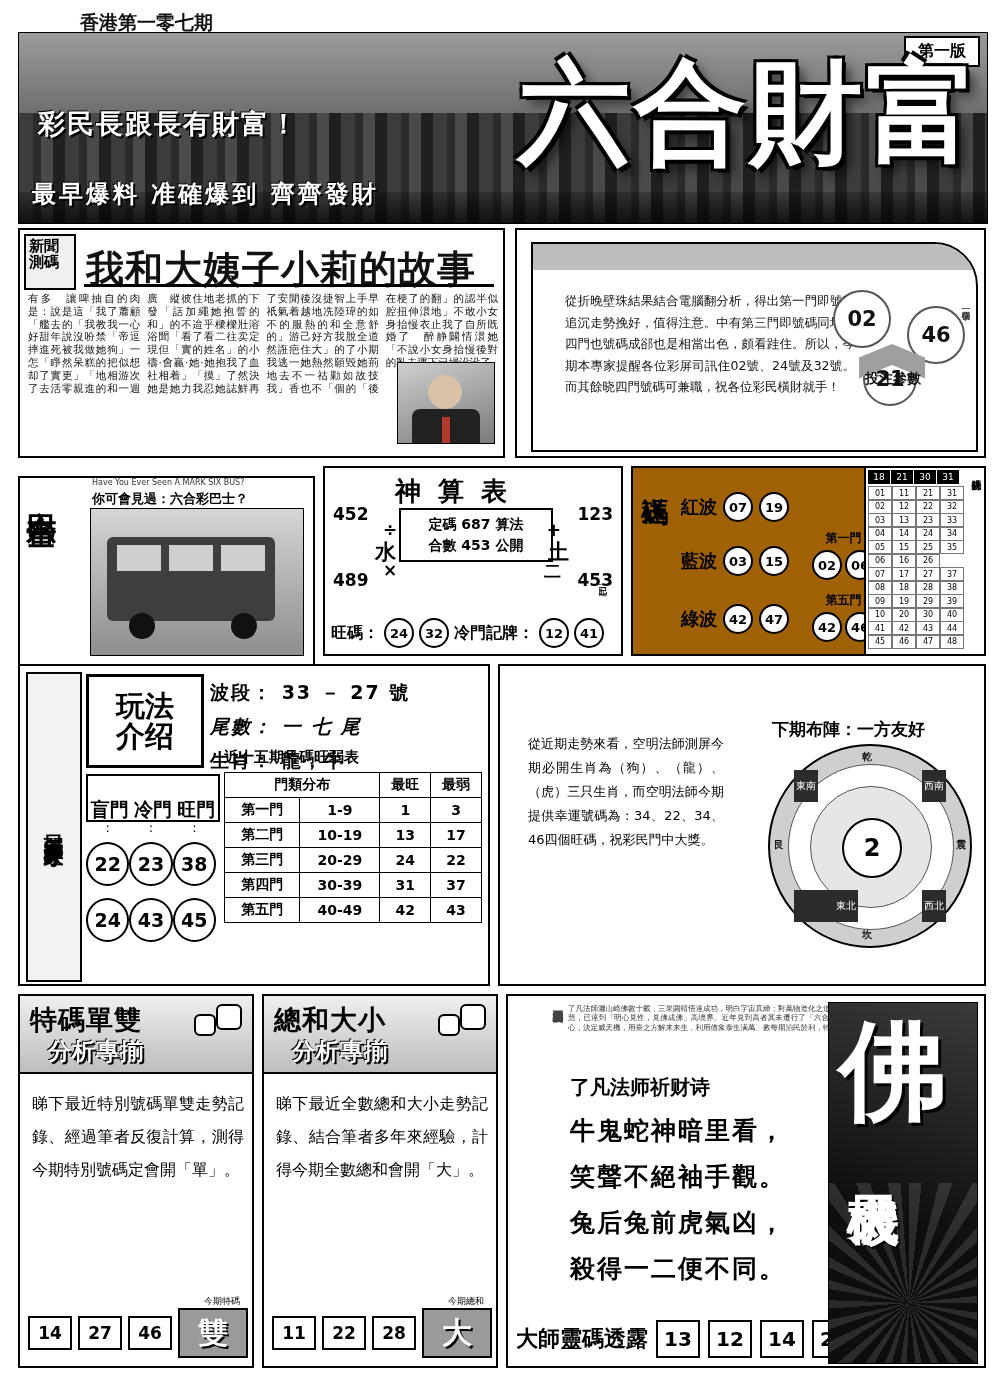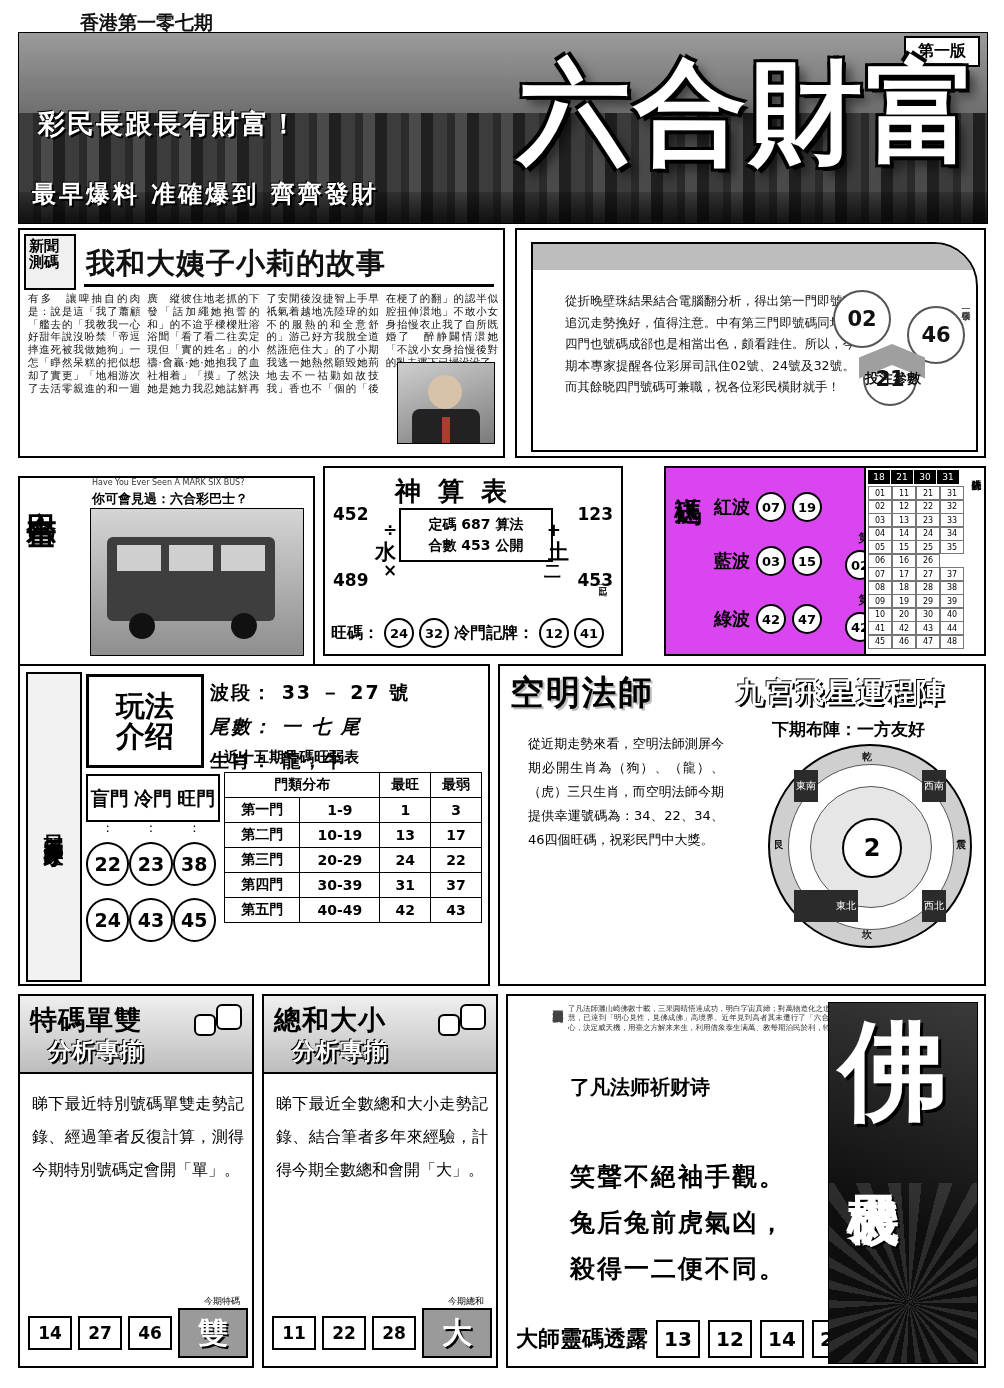--- a/index.html
+++ b/index.html
@@ -31,21 +31,21 @@
      text-shadow:2px 2px 0 #000,-1px -1px 0 #000;z-index:6;letter-spacing:2px;}
   .slogan2{position:absolute;left:14px;top:168px;font-size:24px;font-weight:bold;color:#fff;
      text-shadow:2px 2px 0 #000,-1px -1px 0 #000;z-index:6;letter-spacing:3px;}
   .bigtitle{position:absolute;right:4px;top:46px;font-size:112px;font-weight:bold;color:#fff;
      letter-spacing:4px;z-index:7;line-height:1;
      text-shadow:4px 4px 0 #000,-3px -3px 0 #000,3px -3px 0 #000,-3px 3px 0 #000, 8px 8px 12px rgba(0,0,0,.6);}
   
   .story{left:18px;top:228px;width:487px;height:230px;background:#fff;}
   .story-tag{position:absolute;left:4px;top:4px;width:52px;height:56px;border:2px solid #000;
      background:#f0f0f0;font-size:15px;font-weight:bold;line-height:1.05;padding:3px;box-sizing:border-box;}
-  .story-title{position:absolute;left:66px;top:14px;font-size:29px;font-weight:bold;color:#111;
+  .story-title{position:absolute;left:66px;top:14px;font-size:38px;font-weight:bold;color:#111;
      letter-spacing:1px;}
   .story-rule{position:absolute;left:64px;top:54px;width:410px;height:3px;background:#000;}
   .story-body{position:absolute;left:8px;top:62px;width:470px;height:160px;font-size:10.5px;
      line-height:1.22;color:#111;text-align:justify;column-count:4;column-gap:7px;}
   .story-photo{position:absolute;right:8px;bottom:12px;width:96px;height:80px;border:1px solid #000;
      background:linear-gradient(160deg,#cfcfcf,#7b7b7b);}
   .story-photo .head{position:absolute;left:30px;top:12px;width:34px;height:34px;border-radius:50%;
      background:#d8c2a8;}
   .story-photo .body{position:absolute;left:14px;bottom:0;width:68px;height:34px;background:#222;border-radius:8px 8px 0 0;}
   .story-photo .tie{position:absolute;left:44px;bottom:0;width:8px;height:26px;background:#b03a2e;}
@@ -76,42 +76,42 @@
   .shen{left:323px;top:466px;width:300px;height:190px;background:#fff;}
   .shen-title{position:absolute;left:70px;top:6px;font-size:26px;font-weight:bold;letter-spacing:4px;}
   .shen-core{position:absolute;left:74px;top:40px;width:150px;border:2px solid #000;background:#fff;
      text-align:center;font-size:14px;font-weight:bold;line-height:1.5;padding:4px 0;}
   .op{position:absolute;font-size:17px;font-weight:bold;}
   .num{position:absolute;font-size:17px;font-weight:bold;}
   .shen-bottom{position:absolute;left:6px;bottom:6px;width:288px;font-size:16px;font-weight:bold;display:flex;align-items:center;gap:5px;}
   .circ{display:inline-flex;width:26px;height:26px;border:2px solid #000;border-radius:50%;
      align-items:center;justify-content:center;font-size:13px;font-weight:bold;background:#fff;}
   
-  .wave{left:631px;top:466px;width:252px;height:190px;background:#d946ef;margin-left:33px;}
+  .wave{left:631px;top:466px;width:252px;height:190px;background:#a16207;}
   .wave-v{position:absolute;left:4px;top:8px;font-size:27px;font-weight:bold;writing-mode:vertical-rl;
      text-orientation:upright;letter-spacing:1px;}
   .wave-row{position:absolute;left:48px;font-size:18px;font-weight:bold;display:flex;align-items:center;gap:6px;}
   .wave-right{position:absolute;right:6px;font-size:12px;font-weight:bold;text-align:center;}
   
   .grid{left:864px;top:466px;width:122px;height:190px;background:#fff;}
   .grid-head{position:absolute;left:2px;top:2px;width:96px;display:flex;gap:1px;}
   .gh{width:22px;height:14px;background:#000;color:#fff;font-size:9px;display:flex;align-items:center;justify-content:center;}
   .gcell{position:absolute;width:22px;height:12px;border:1px solid #777;font-size:8px;
      display:flex;align-items:center;justify-content:center;background:#fff;}
   .grid-v{position:absolute;right:2px;top:4px;font-size:10px;writing-mode:vertical-rl;text-orientation:upright;line-height:1.2;}
   
   .wanfa{left:18px;top:664px;width:472px;height:322px;background:#fff;}
   .wf-left{position:absolute;left:6px;top:6px;width:52px;height:306px;border:2px solid #000;background:#f2f2f2;
      font-size:20px;font-weight:bold;writing-mode:vertical-rl;text-orientation:upright;
      display:flex;align-items:center;justify-content:center;letter-spacing:2px;line-height:1.1;}
   .wf-title{position:absolute;left:66px;top:8px;width:112px;height:88px;border:3px solid #000;
      display:flex;flex-direction:column;align-items:center;justify-content:center;font-size:29px;font-weight:bold;line-height:1.05;}
   .wf-line{position:absolute;left:190px;font-size:19px;font-weight:bold;letter-spacing:2px;}
   .wf-sub{position:absolute;left:66px;top:108px;width:130px;height:44px;border:2px solid #000;
-     display:flex;align-items:center;justify-content:space-around;font-size:19px;font-weight:bold;text-align:center;line-height:1.1;}
+     display:flex;align-items:flex-end;justify-content:space-around;font-size:19px;font-weight:bold;text-align:center;line-height:1.1;}
   .wf-dots{position:absolute;left:66px;top:154px;width:130px;display:flex;justify-content:space-around;font-size:13px;}
   .ball{width:40px;height:40px;border-radius:50%;border:2px solid #000;background:#fff;
      display:flex;align-items:center;justify-content:center;font-size:19px;font-weight:bold;}
   .wf-table{position:absolute;left:204px;top:106px;width:258px;font-size:14px;border-collapse:collapse;}
   .wf-table th,.wf-table td{border:1px solid #000;text-align:center;padding:3px 0;font-weight:bold;}
   .wf-tabtitle{position:absolute;left:204px;top:82px;font-size:15px;font-weight:bold;}
   
   .km{left:498px;top:664px;width:488px;height:322px;background:#fff;}
   .km-title{position:absolute;left:10px;top:4px;font-size:34px;font-weight:bold;letter-spacing:2px;
      text-shadow:2px 2px 0 #bdbdbd;}
@@ -415,22 +415,20 @@
             <td>第五門</td>
             <td>40-49</td>
             <td>42</td>
             <td>43</td>
           </tr>
         </tbody>
     </table>
   </div>
 
   <div class="box bk km">
-    <div class="km-title">空明法師</div>
-    <div class="km-title2">九宮飛星運程陣</div>
     <div class="km-text">從近期走勢來看，空明法師測屏今期必開生肖為（狗）、（龍）、（虎）三只生肖，而空明法師今期提供幸運號碼為：34、22、34、46四個旺碼，祝彩民門中大獎。</div>
     <div class="km-next">下期布陣：一方友好</div>
     <div class="bagua">
       <div class="ring"></div>
       <div class="ring2"></div>
       <div class="core">2</div>
       <div class="bg-lbl" style="left:92px;top:4px;">乾</div>
       <div class="bg-lbl" style="left:92px;bottom:4px;">坎</div>
       <div class="bg-lbl" style="left:4px;top:92px;">艮</div>
       <div class="bg-lbl" style="right:4px;top:92px;">震</div>
@@ -472,20 +470,21 @@
       <span class="p-ball">28</span>
       <span class="p-big">大</span>
     </div>
     <div style="position:absolute;right:12px;bottom:58px;font-size:9px;">今期總和</div>
   </div>
 
   <div class="box bk poem">
     <div class="poem-v">了凡法师親筆題字祈财納福大吉大利風調雨順</div>
     <div class="poem-tiny">了凡法師灑山崎佛數十載，三果圓睛悟達成功，明白字宙真締；對萬物造化之道及眾生天運之理有智慧，已達到「明心見性，見佛成佛」高境界。近年見到高者其未遷行了「六合天機」一書，萬分佩心，決定威天機，用臺之方解来来生，利用借象泰生满萬、教每期泊民於利，特此奉献六合財富報。</div>
     <div class="poem-title">了凡法师祈财诗</div>
+    <div class="poem-line" style="top:118px;">牛鬼蛇神暗里看，</div>
     <div class="poem-line" style="top:164px;">笑聲不絕袖手觀。</div>
     <div class="poem-line" style="top:210px;">兔后兔前虎氣凶，</div>
     <div class="poem-line" style="top:256px;">殺得一二便不同。</div>
     <div class="poem-foot">
       <span class="lbl">大師靈碼透露</span>
       <span class="poem-num">13</span>
       <span class="poem-num">12</span>
       <span class="poem-num">14</span>
       <span class="poem-num">25</span>
     </div>

